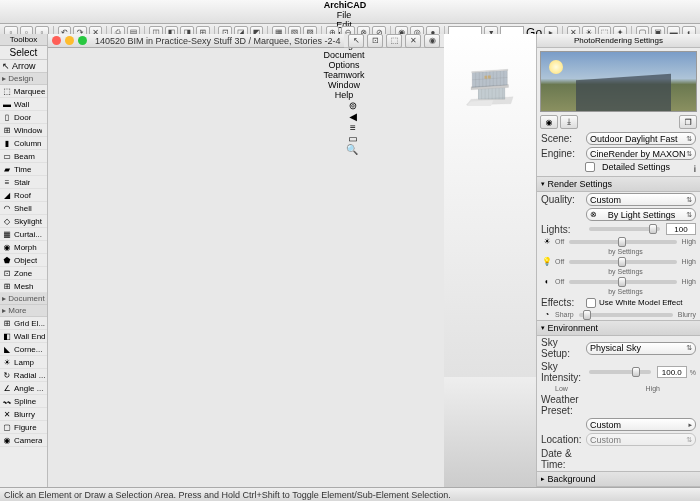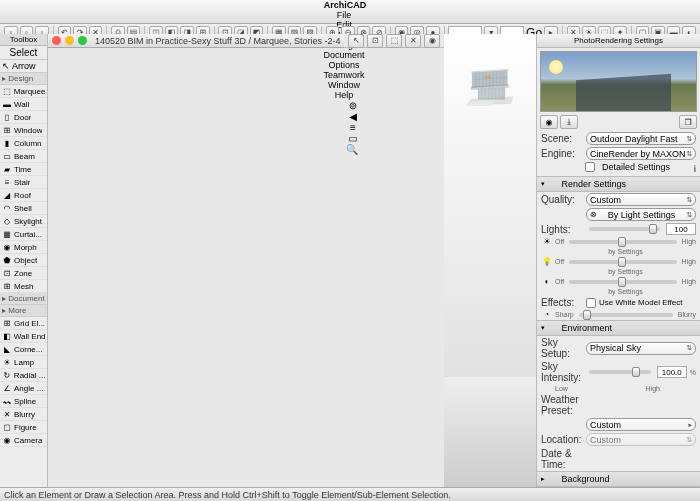--- a/index.html
+++ b/index.html
@@ -48,21 +48,21 @@
 .pvbtns { display: flex; gap: 2px; padding: 0 3px 2px; }
 .pvbtn { width: 18px; height: 14px; background: linear-gradient(#fafafa,#ddd); border: 1px solid #aaa; border-radius: 2px; font-size: 8px; display: flex; align-items: center; justify-content: center; }
 
 .row { display: flex; align-items: center; padding: 1px 4px; gap: 3px; }
 .row .lab { width: 42px; font-size: 10px; color: #333; }
 .sel { flex: 1; height: 13px; border: 1px solid #999; background: linear-gradient(#fff,#eee); border-radius: 6px; font-size: 8px; padding: 0 3px; display: flex; align-items: center; justify-content: space-between; }
 .sel .arr { font-size: 7px; color: #555; }
 .chk { width: 10px; height: 10px; border: 1px solid #888; background: #fff; border-radius: 2px; display: inline-flex; align-items: center; justify-content: center; font-size: 7px; }
 .chkrow { display: flex; align-items: flex-start; padding: 1px 4px 1px 48px; gap: 7px; font-size: 8px; }
 
-.sechead { background: linear-gradient(#e4e4e4,#d4d4d4); border-top: 1px solid #bbb; border-bottom: 1px solid #bbb; padding: 2px 4px; font-size: 8px; display: flex; align-items: center; gap: 17px; }
+.sechead { background: linear-gradient(#e4e4e4,#d4d4d4); border-top: 1px solid #bbb; border-bottom: 1px solid #bbb; padding: 2px 4px; font-size: 8px; display: flex; align-items: center; gap: 3px; }
 .sechead .tri { font-size: 7px; }
 
 .slider { flex: 1; height: 4px; background: #ccc; border-radius: 2px; position: relative; margin: 0 3px; }
 .slider .thumb { position: absolute; top: -3px; width: 8px; height: 10px; background: linear-gradient(#fff,#ccc); border: 1px solid #888; border-radius: 2px; }
 .sval { width: 30px; height: 12px; border: 1px solid #aaa; background: #fff; font-size: 8px; text-align: center; line-height: 11px; }
 .slab { font-size: 7px; color: #666; }
 
 .lrow { display: flex; align-items: center; padding: 1px 4px; gap: 2px; }
 .lic { width: 12px; font-size: 8px; text-align: center; }
 

